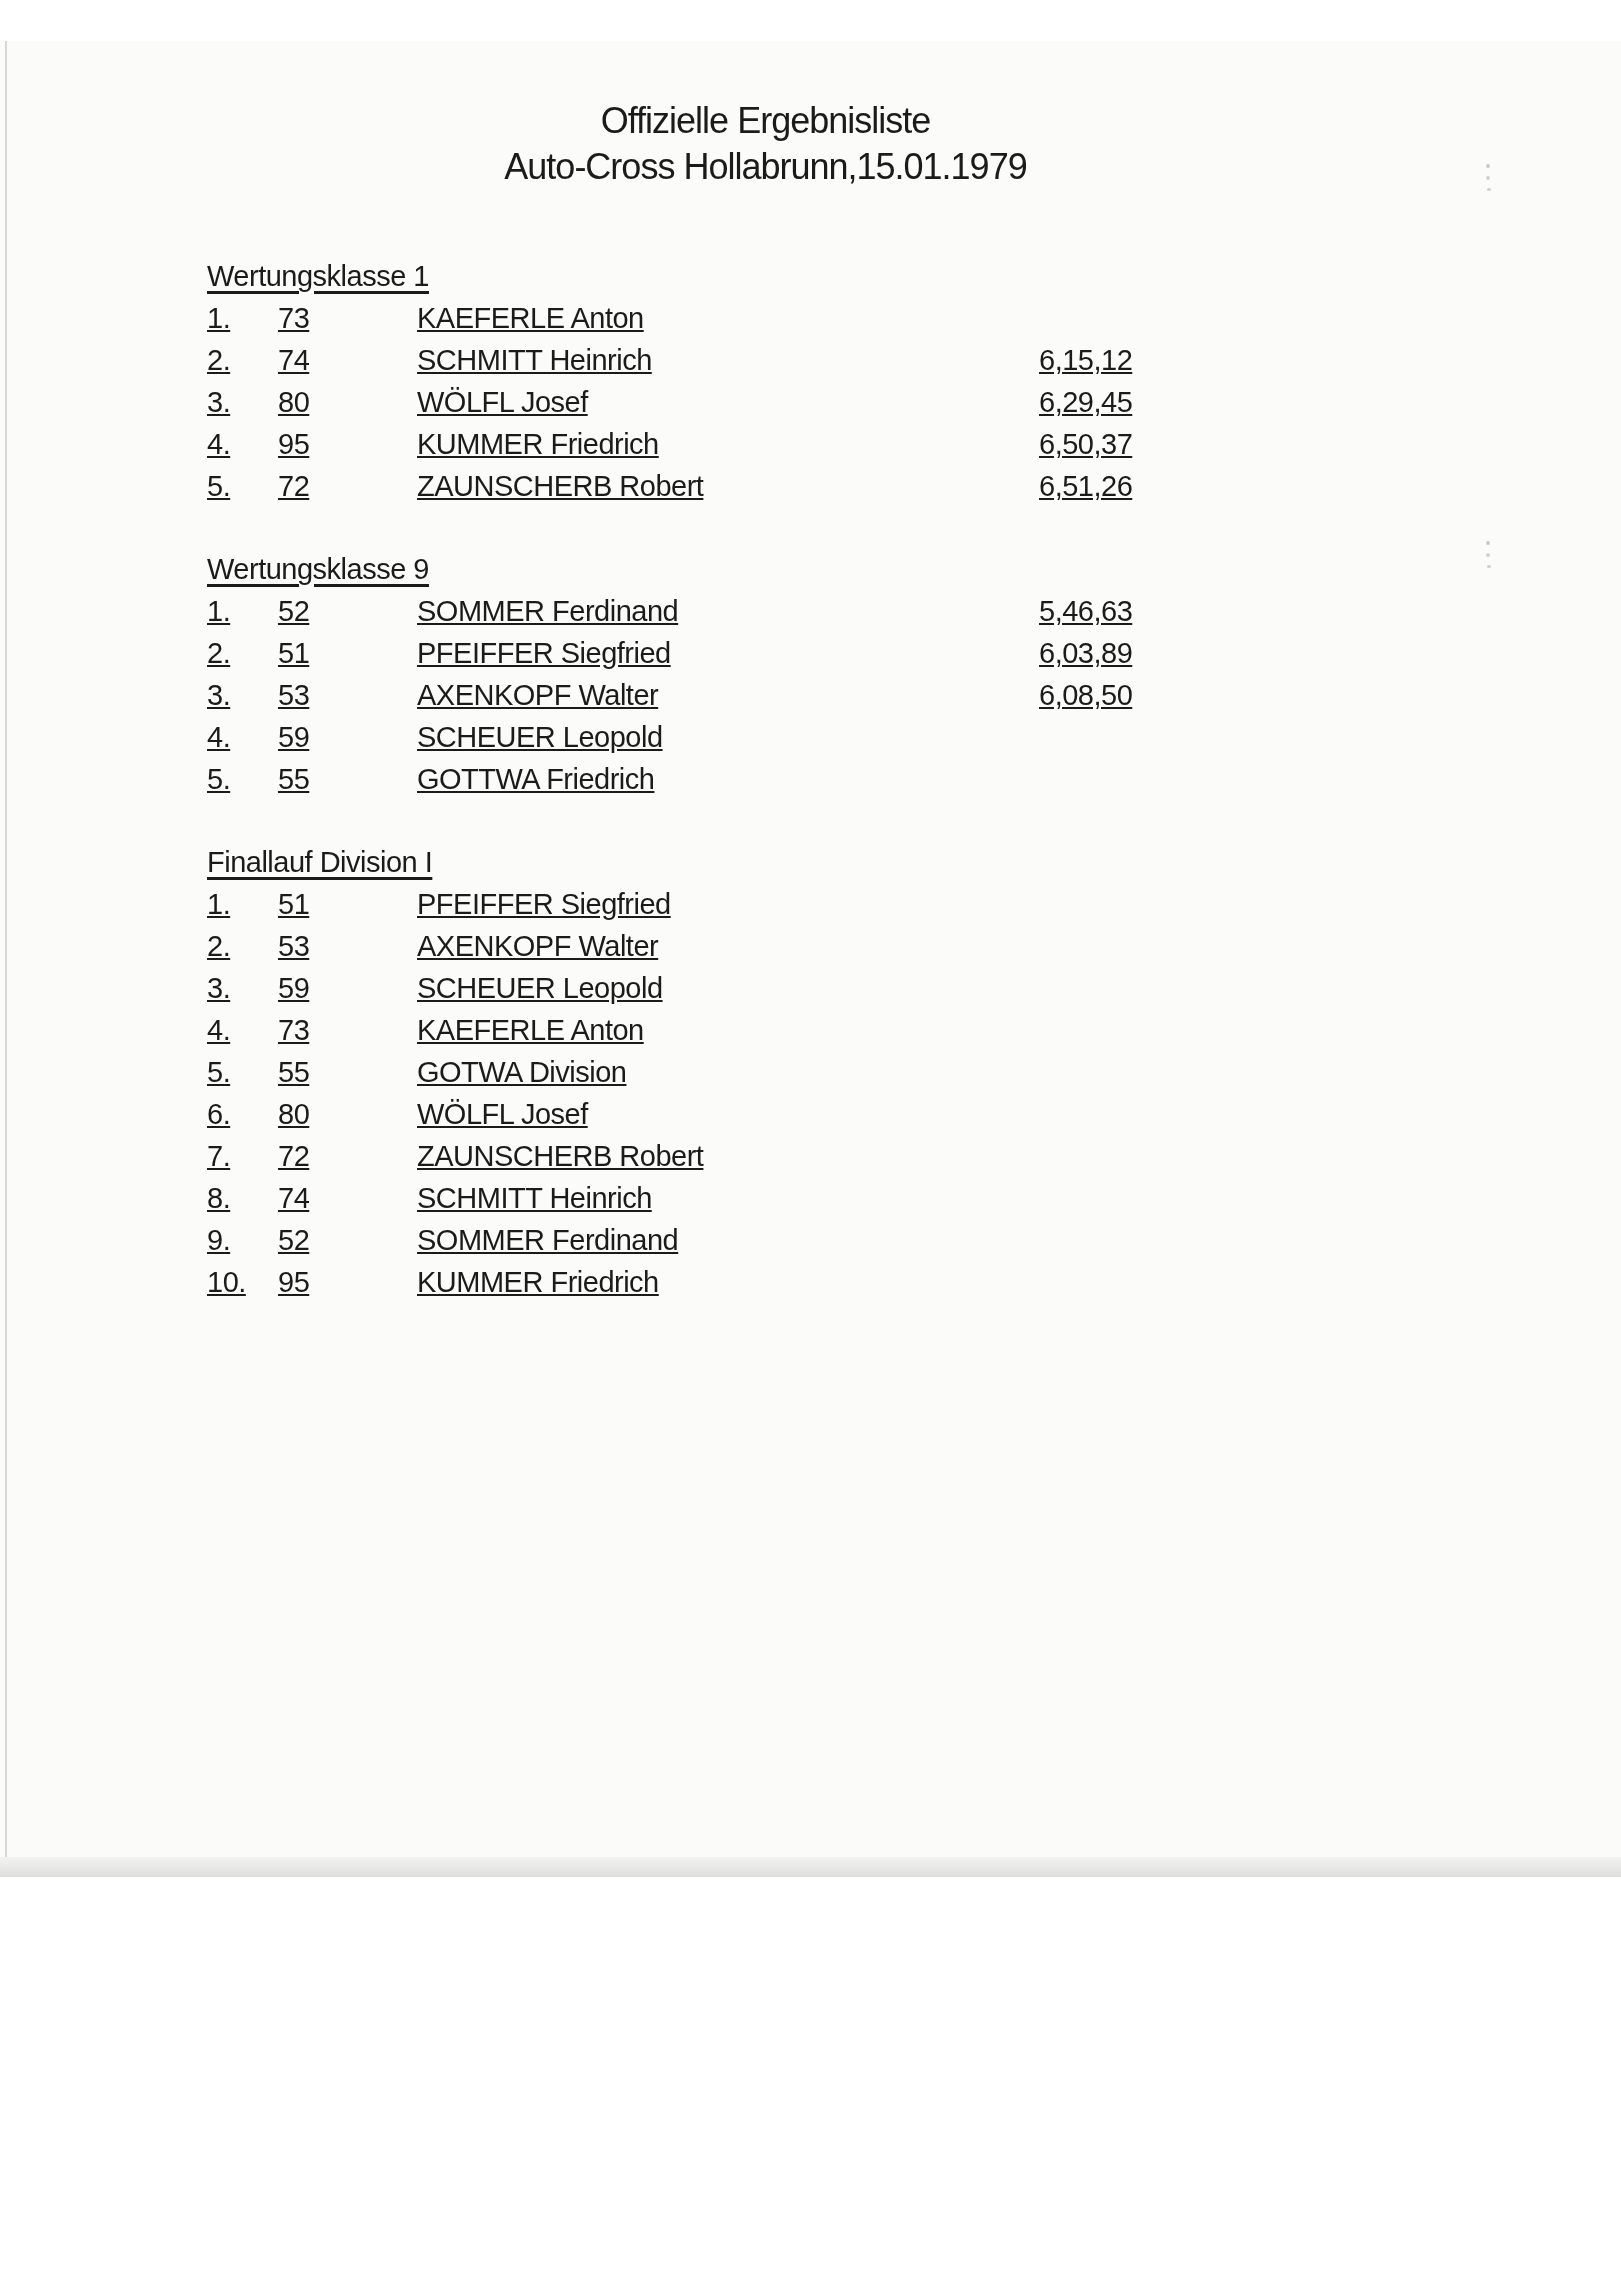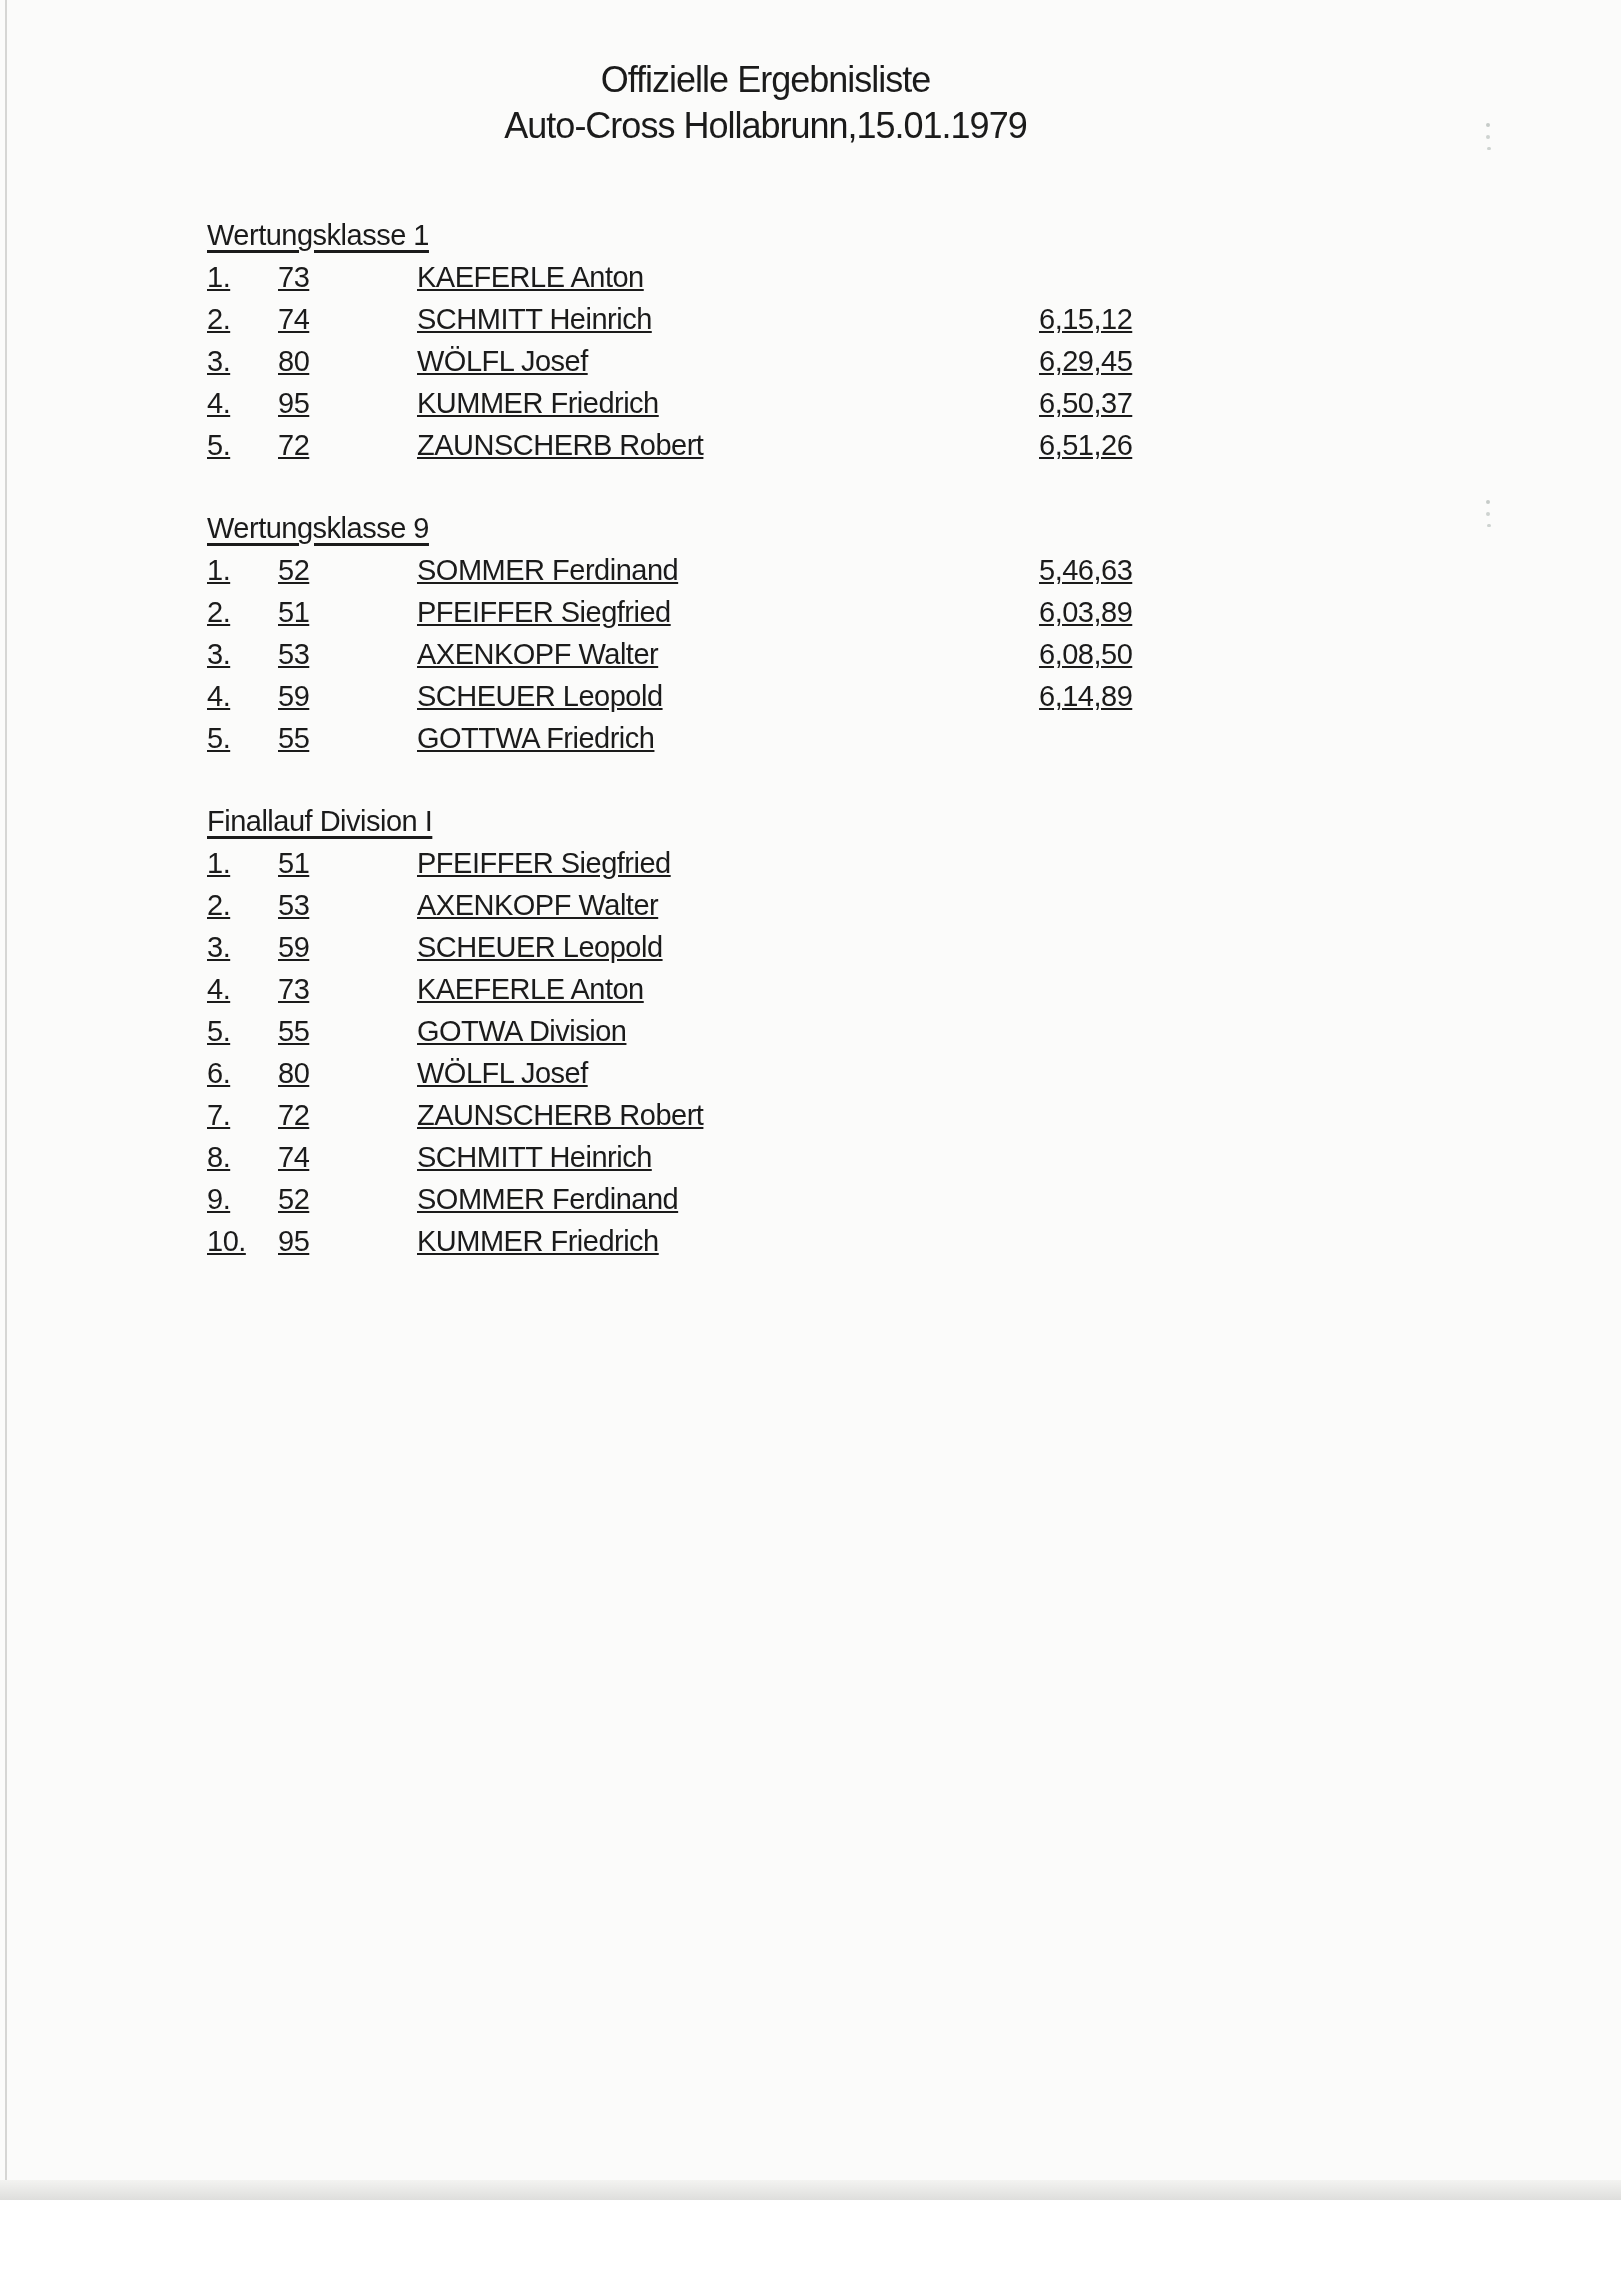--- a/index.html
+++ b/index.html
@@ -3,27 +3,28 @@
 <meta charset="utf-8">
 <style>
   html, body {
     margin: 0;
     padding: 0;
     background: #ffffff;
   }
   .page {
     position: relative;
     width: 1621px;
-    height: 2200px;
+    height: 1836px;
     background: #fbfbfa;
     box-sizing: border-box;
     padding: 57px 0 0 207px;
     overflow: hidden;
     font-family: "Liberation Sans", "DejaVu Sans", sans-serif;
     color: var(--text-color, #1b1b1b);
+    margin-top: 41px;
   }
   
   .edge-line-left {
     position: absolute;
     left: 4.9px; top: 0;
     width: 2px; height: 2266px;
     background: #d6d6d4;
   }
   .edge-bottom {
     position: absolute;
@@ -162,21 +163,20 @@
     <div class="cell">3.</div>
     <div class="cell">53</div>
     <div class="cell">AXENKOPF Walter</div>
     <div class="cell">6,08,50</div>
   </div>
 
   <div class="row">
     <div class="cell">4.</div>
     <div class="cell">59</div>
     <div class="cell">SCHEUER Leopold</div>
-    <div class="cell">6,14,89</div>
   </div>
 
   <div class="row">
     <div class="cell">5.</div>
     <div class="cell">55</div>
     <div class="cell">GOTTWA Friedrich</div>
   </div>
 </div>
   </div>
 

